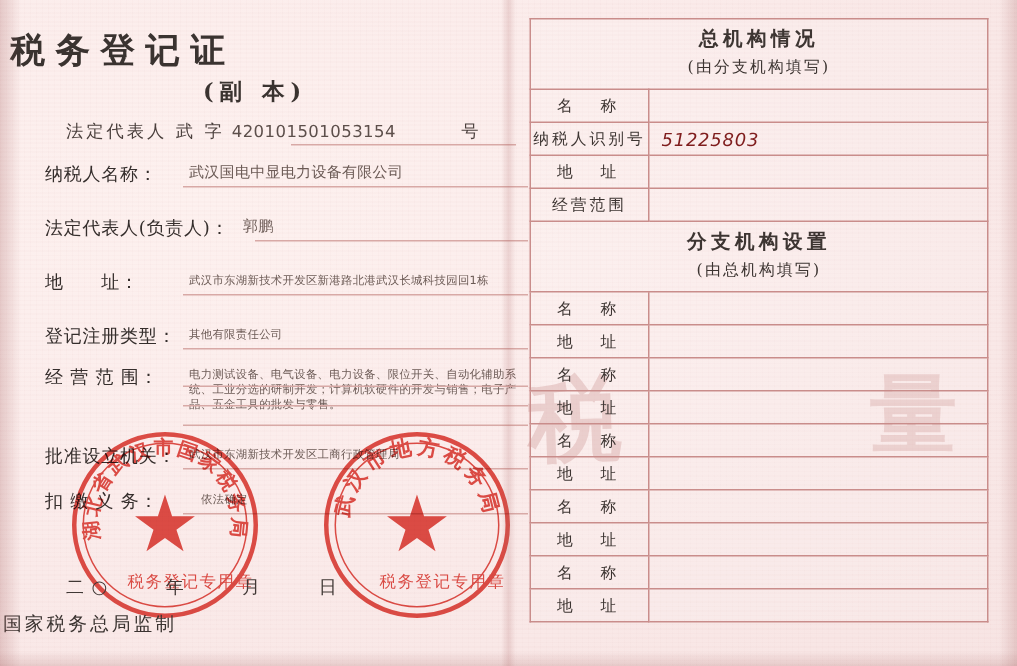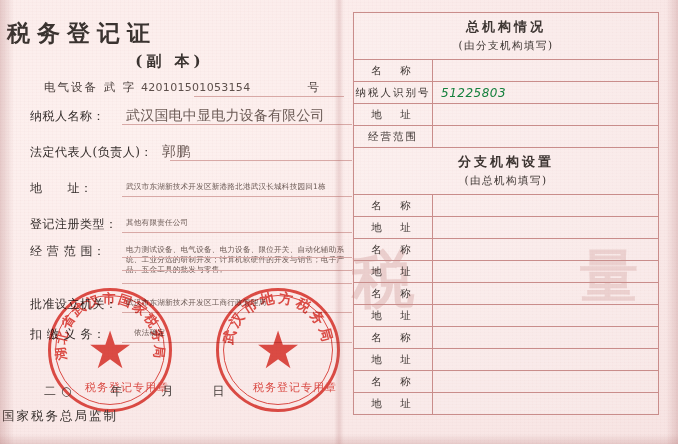--- a/index.html
+++ b/index.html
@@ -123,21 +123,21 @@
     font-size: 12px;
     letter-spacing: .5px;
     color: #352e2c;
     white-space: nowrap;
   }
   .field .val {
     position: absolute;
     left: 96px;
     top: 2px;
     width: 228px;
-    font-size: 14px;
+    font-size: 10px;
     color: #6b5a55;
     line-height: 11px;
     letter-spacing: .2px;
   }
   .field .val.small {
     font-size: 7.6px;
     line-height: 10px;
   }
   .ul {
     position: absolute;
@@ -261,21 +261,21 @@
   }
   .tbl td.lab.wide {
     letter-spacing: 4px;
   }
   .tbl td.val {
     text-align: left;
     padding-left: 8px;
     font-family: "DejaVu Sans", sans-serif;
     font-size: 12px;
     letter-spacing: .5px;
-    color: #15803d;
+    color: #7f1d1d;
   }
   .hand {
     font-family: "DejaVu Sans", sans-serif;
     color: #3d3468;
     font-size: 13px;
     font-style: italic;
   }
   
   .wm {
     position: absolute;
@@ -301,21 +301,21 @@
 
 <div id="doc">
   <div class="paper-bg"></div>
   <div class="paper-noise"></div>
 
   <div class="left-page">
     <div class="title-main">税务登记证</div>
     <div class="title-sub">(副 本)</div>
 
     <div class="serial-row">
-      <span class="serial-label">电气设备 武 字</span>
+      <span class="serial-label">法定代表人 武 字</span>
       <span class="serial-num">420101501053154</span>
       <span class="serial-tail">号</span>
       <div class="ul" style="left:150px;width:150px;top:16px;position:absolute;"></div>
     </div>
 
     <div class="field" style="top:108px;">
       <div class="lab">纳税人名称：</div>
       <div class="val">武汉国电中显电力设备有限公司</div>
       <div class="ul" style="top:16px;"></div>
     </div>

